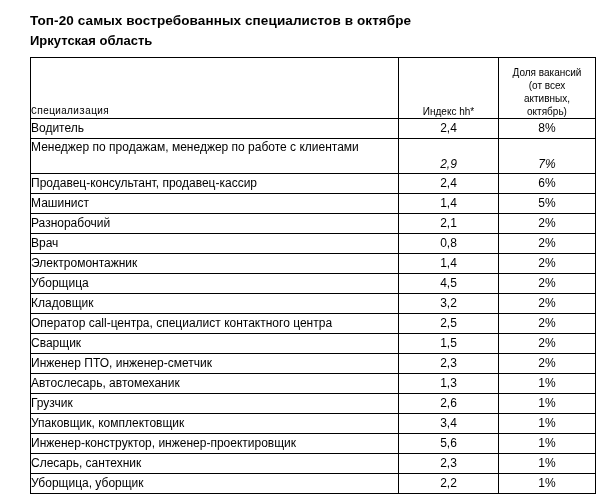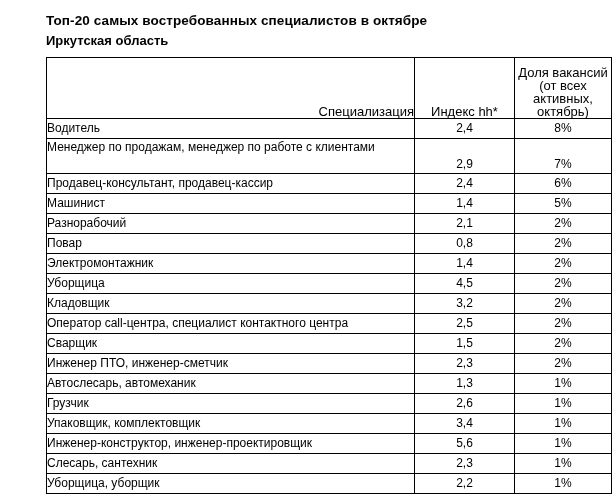--- a/index.html
+++ b/index.html
@@ -12,21 +12,21 @@
     height: 500px;
     font-family: "Liberation Sans", sans-serif;
     color: #000000;
     overflow: hidden;
   }
   .page {
     position: relative;
     width: 612px;
     height: 500px;
     box-sizing: border-box;
-    padding: 12px 18px 0 46px;
+    padding: 12px 18px 0 30px;
   }
   .title {
     font-size: 13.5px;
     font-weight: bold;
     letter-spacing: 0.1px;
     line-height: 18px;
     margin: 0 0 2px 0;
     white-space: nowrap;
   }
   .subtitle {
@@ -43,25 +43,26 @@
   }
   table.ranking td, table.ranking th {
     border: 1px solid #000000;
     padding: 0;
   }
   thead th {
     font-weight: normal;
     vertical-align: bottom;
     height: 60px;
     padding: 3px 4px 4px 4px;
-    font-size: 13px;
+    font-size: 10px;
     line-height: 13px;
   }
   th.col-spec {
-    text-align: right;
+    text-align: left;
+    font-family: Liberation Mono, monospace;
   }
   th.col-index {
     text-align: center;
   }
   th.col-share {
     text-align: center;
   }
   th.col-share .share-lines {
     display: block;
     text-align: center;
@@ -86,20 +87,21 @@
   tr.tall td {
     height: 32px;
   }
   tr.tall td.spec {
     vertical-align: top;
     padding-top: 2px;
   }
   tr.tall td.num, tr.tall td.share {
     vertical-align: bottom;
     padding-bottom: 2px;
+    font-style: italic;
   }
   col.c1 { width: 368px; }
   col.c2 { width: 100px; }
   col.c3 { width: 97px; }
 </style>
 </head>
 <body>
 
 <div class="page">
 
@@ -144,21 +146,21 @@
           <td class="spec">Машинист</td>
           <td class="num">1,4</td>
           <td class="share">5%</td>
         </tr>
         <tr>
           <td class="spec">Разнорабочий</td>
           <td class="num">2,1</td>
           <td class="share">2%</td>
         </tr>
         <tr>
-          <td class="spec">Повар</td>
+          <td class="spec">Врач</td>
           <td class="num">0,8</td>
           <td class="share">2%</td>
         </tr>
         <tr>
           <td class="spec">Электромонтажник</td>
           <td class="num">1,4</td>
           <td class="share">2%</td>
         </tr>
         <tr>
           <td class="spec">Уборщица</td>

